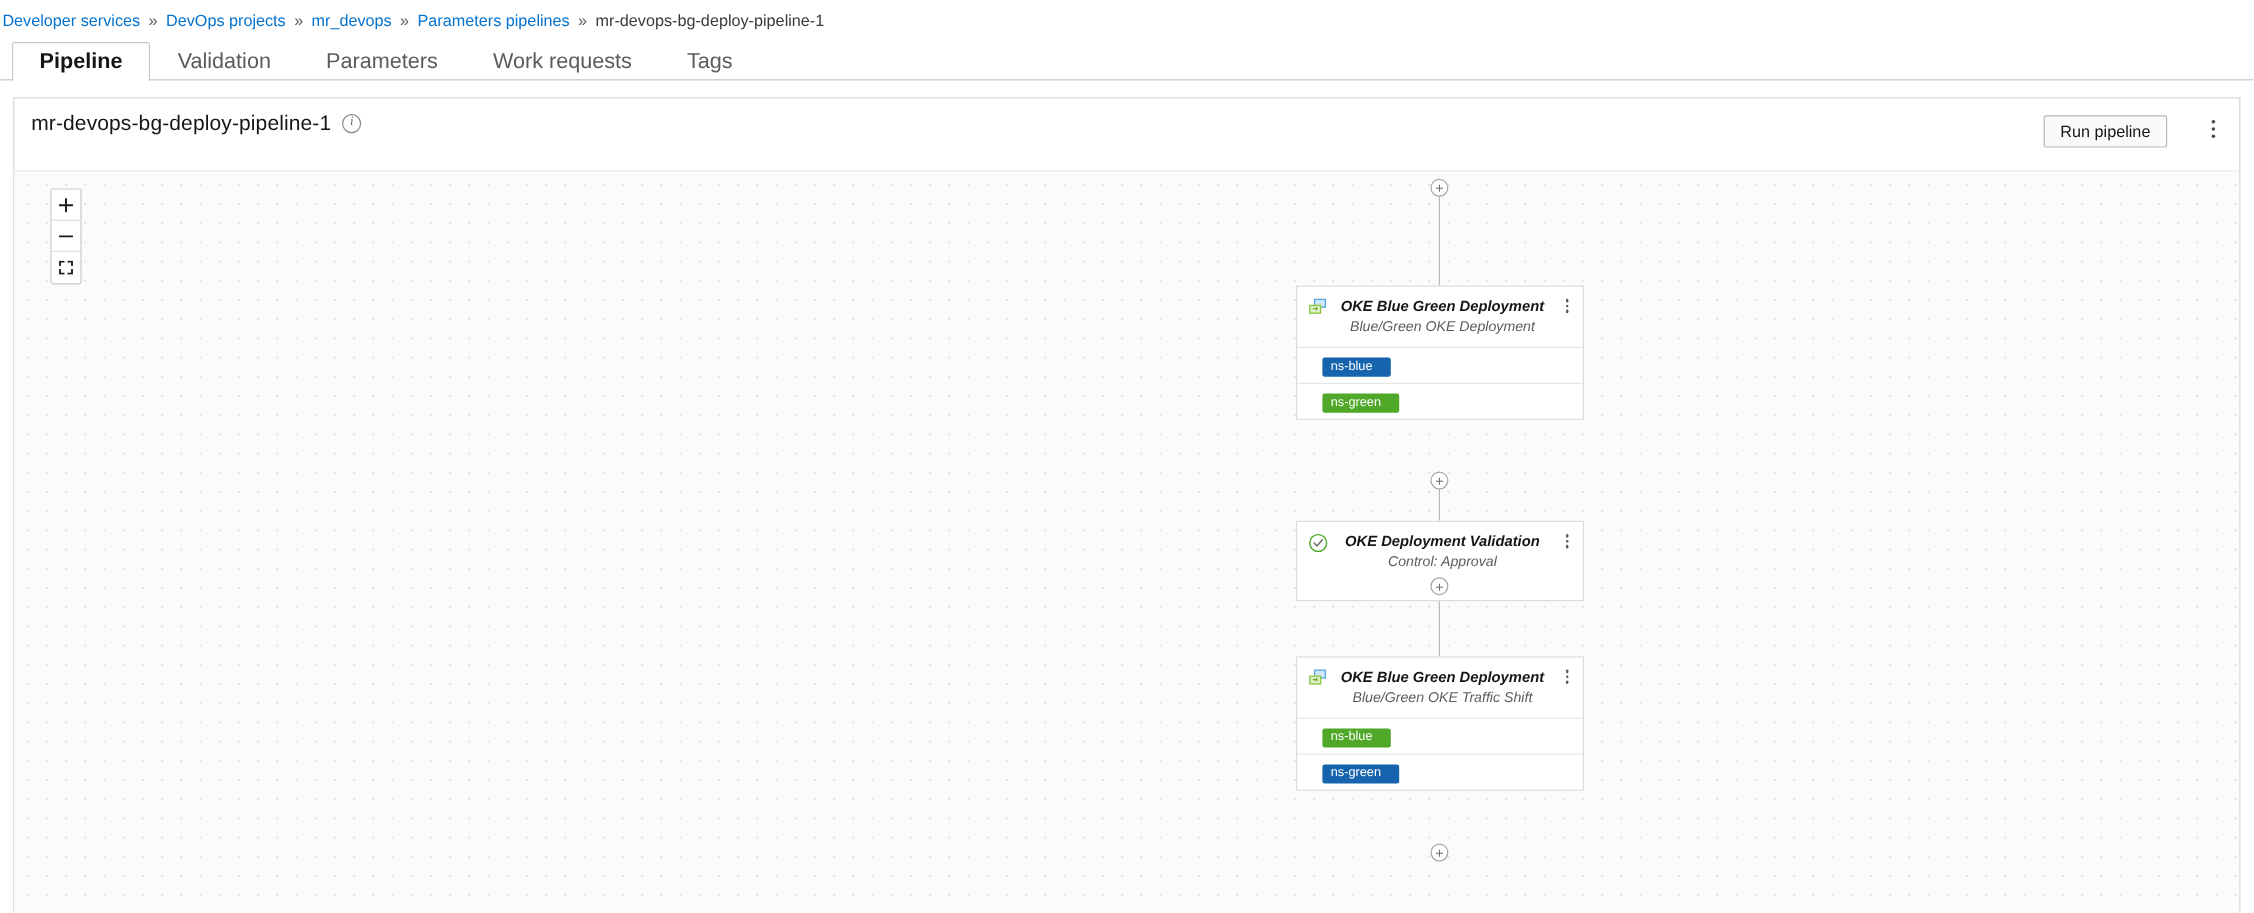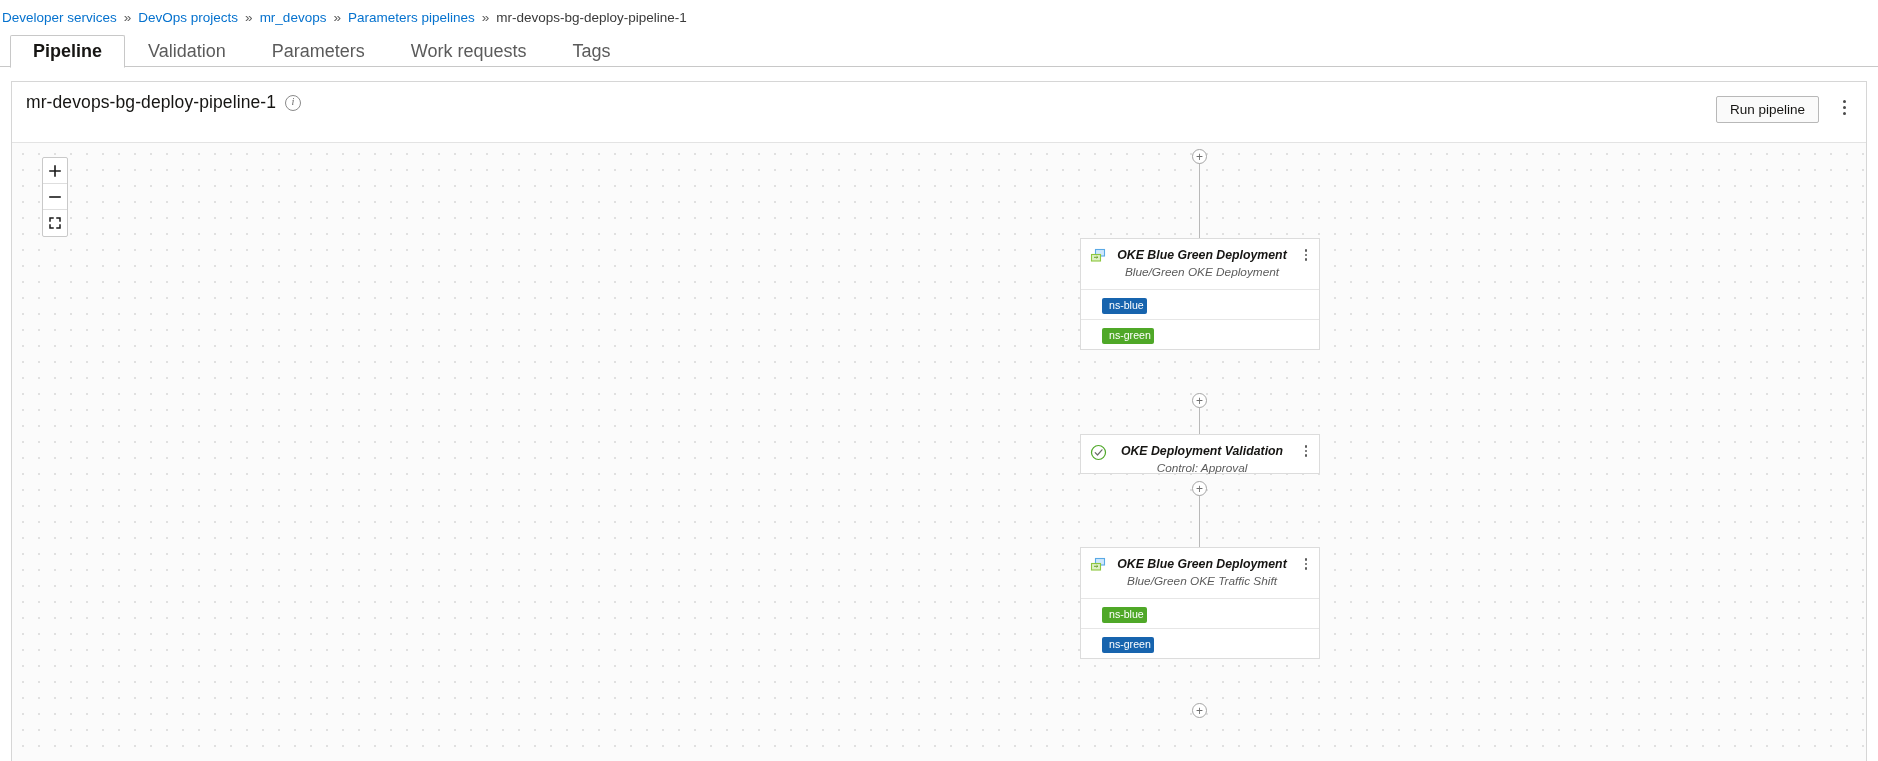--- a/index.html
+++ b/index.html
@@ -117,21 +117,21 @@
     margin-top: 7px;
     font-size: 12.8px;
     color: #4a4a4a;
   }
   .header-actions {
     position: absolute;
     top: 14px;
     right: 13px;
     display: flex;
     align-items: flex-start;
-    gap: 16px;
+    gap: 29px;
   }
   .btn-run {
     height: 27px;
     padding: 0 13px;
     font-size: 13.5px;
     color: #161513;
     background: #fafafa;
     border: 1px solid #b8b8b8;
     border-radius: 2px;
     cursor: pointer;
@@ -265,21 +265,21 @@
     width: 2.6px; height: 2.6px;
     border-radius: 50%;
     background: #5a5a5a;
   }
   .stage-row {
     border-top: 1px solid #e6e6e6;
     padding: 5px 0 5px 21px;
   }
   .ns-badge {
     display: inline-block;
-    padding: 2px 3px 3px 7px;
+    padding: 2px 15px 3px 7px;
     font-size: 10.6px;
     color: #ffffff;
     border-radius: 2px;
     line-height: 11px;
     cursor: pointer;
   }
 </style>
 </head>
 <body>
 
@@ -367,21 +367,21 @@
           <span class="ns-badge" style="background-color: rgb(23, 100, 174);">ns-blue</span>
         </div>
         <div class="stage-row">
           <span class="ns-badge" style="background-color: rgb(79, 168, 40);">ns-green</span>
         </div>
       </div>
 
       <div class="plus-node" style="left:112px; top:250px;">+</div>
       <div class="connector" style="top:257px; height:34px;"></div>
 
-      <div class="stage" style="top:291px; height:40px;">
+      <div class="stage" style="top:291px; height:67px;">
         <div class="stage-head">
           <span class="stage-icon">
             <svg width="17" height="17" viewBox="0 0 17 17">
               <circle cx="8.5" cy="8.5" r="7" fill="#ffffff" stroke="#4fa828" stroke-width="1.2"></circle>
               <path d="M5.2 8.6 L7.5 11 L12 5.8" stroke="#6b6b6b" stroke-width="1.2" fill="none" stroke-linecap="round" stroke-linejoin="round"></path>
             </svg>
           </span>
           <div class="stage-title">OKE Deployment Validation</div>
           <div class="stage-sub">Control: Approval</div>
           <div class="stage-kebab">

